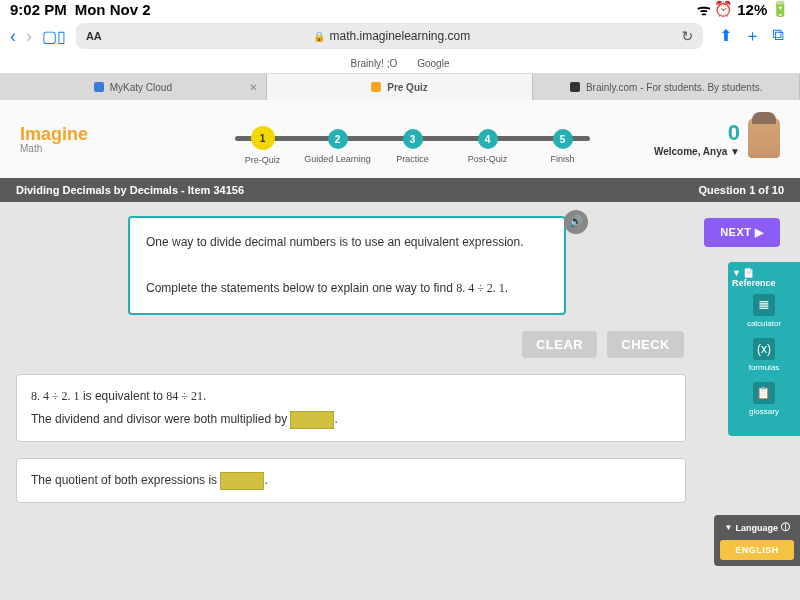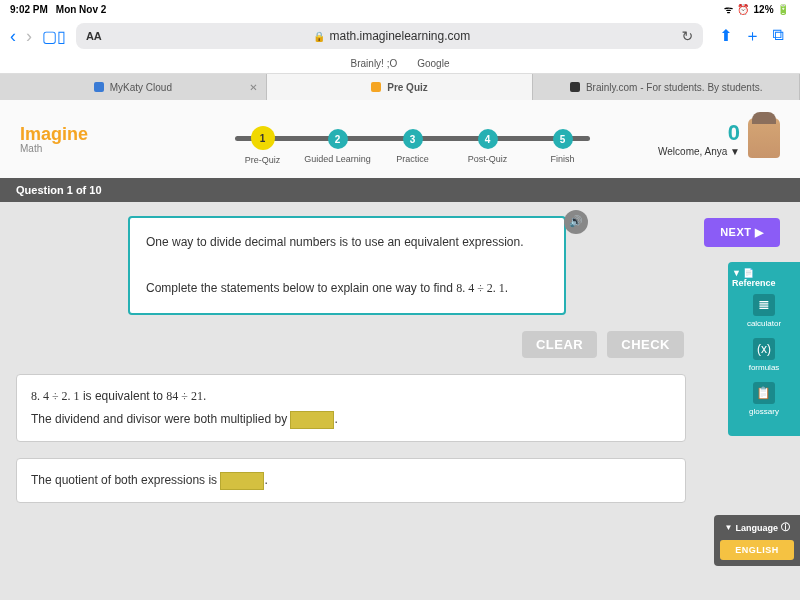--- a/index.html
+++ b/index.html
@@ -1,17 +1,17 @@
 <!DOCTYPE html>
 <html><head>
 <meta charset="utf-8">
 <style>
 *{margin:0;padding:0;box-sizing:border-box;font-family:-apple-system,Helvetica,Arial,sans-serif}
 body{width:800px;height:600px;background:#e5e5e5;position:relative;overflow:hidden}
-.status-bar{height:18px;background:#fff;display:flex;justify-content:space-between;align-items:center;padding:0 10px;font-size:10px;font-weight:600}
+.status-bar{height:18px;background:#fff;display:flex;justify-content:space-between;align-items:center;padding:0 10px;font-size:15px;font-weight:600}
 .status-left{display:flex;gap:8px}
 .status-right{display:flex;gap:4px;align-items:center}
 .browser-bar{height:36px;background:#fff;display:flex;align-items:center;padding:0 10px;gap:10px}
 .nav-arrow{font-size:18px;color:#0a7aff;font-weight:300}
 .nav-arrow.disabled{color:#bbb}
 .book-icon{color:#0a7aff;font-size:16px}
 .url-bar{flex:1;background:#eaeaec;border-radius:8px;height:26px;display:flex;align-items:center;padding:0 10px;gap:6px;position:relative}
 .aa{font-size:11px;font-weight:600;color:#333}
 .url-text{flex:1;text-align:center;font-size:12px;color:#333;display:flex;align-items:center;justify-content:center;gap:4px}
 .lock{font-size:10px}
@@ -29,21 +29,21 @@
 .logo-sub{color:#888;font-size:10px;font-weight:400}
 .progress-track{position:absolute;left:225px;right:200px;top:28px;display:flex;align-items:center}
 .track-line{position:absolute;left:10px;right:10px;height:5px;background:#666;top:8px;border-radius:3px}
 .step{position:relative;z-index:2;flex:1;display:flex;flex-direction:column;align-items:center}
 .step-circle{width:20px;height:20px;border-radius:50%;display:flex;align-items:center;justify-content:center;font-size:10px;font-weight:700;color:#fff}
 .step-circle.current{background:#f0d800;color:#333;width:24px;height:24px;margin-top:-2px}
 .step-circle.future{background:#26b0b3}
 .step-label{font-size:9px;color:#555;margin-top:6px;text-align:center;line-height:1.1}
 .user-area{position:absolute;right:20px;top:18px;display:flex;align-items:center;gap:8px}
 .points{color:#26b0b3;font-size:22px;font-weight:700}
-.welcome{font-size:10px;color:#333;font-weight:400}
+.welcome{font-size:10px;color:#333;font-weight:700}
 .avatar{width:32px;height:40px;background:linear-gradient(#d4a574,#c8956b);border-radius:6px 6px 4px 4px;position:relative}
 .avatar::before{content:"";position:absolute;top:-6px;left:4px;right:4px;height:12px;background:#8b6f5c;border-radius:8px 8px 0 0}
 .question-bar{height:24px;background:#5a5a5a;display:flex;justify-content:space-between;align-items:center;padding:0 16px;color:#fff;font-size:11px;font-weight:600}
 .content{padding:14px 16px;position:relative;height:calc(600px - 202px)}
 .instruction-box{background:#fff;border:2px solid #26b0b3;border-radius:4px;padding:14px 16px;width:438px;margin-left:112px;font-size:12px;color:#333;line-height:1.8;position:relative}
 .audio-btn{position:absolute;top:-8px;right:-24px;width:24px;height:24px;border-radius:50%;background:#888;display:flex;align-items:center;justify-content:center;color:#fff;font-size:11px}
 .math{font-family:Georgia,serif}
 .action-row{display:flex;gap:10px;justify-content:flex-end;margin:16px 100px 16px 0}
 .btn{background:#ccc;color:#fff;border:none;border-radius:4px;padding:6px 14px;font-size:13px;font-weight:700;letter-spacing:0.5px}
 .answer-box{background:#fff;border:1px solid #ccc;border-radius:4px;padding:10px 14px;margin-bottom:16px;font-size:12px;color:#333;line-height:1.9;width:670px}
@@ -145,20 +145,21 @@
   <div class="user-area">
     <div style="text-align:right">
       <div class="points">0</div>
       <div class="welcome">Welcome, Anya ▼</div>
     </div>
     <div class="avatar"></div>
   </div>
 </div>
 
 <div class="question-bar">
+  <span>Dividing Decimals by Decimals - Item 34156</span>
   <span>Question 1 of 10</span>
 </div>
 
 <div class="content">
   <button class="next-btn">NEXT ▶</button>
 
   <div class="instruction-box">
     <div class="audio-btn">🔊</div>
     <div>One way to divide decimal numbers is to use an equivalent expression.</div>
     <div style="margin-top:24px">

